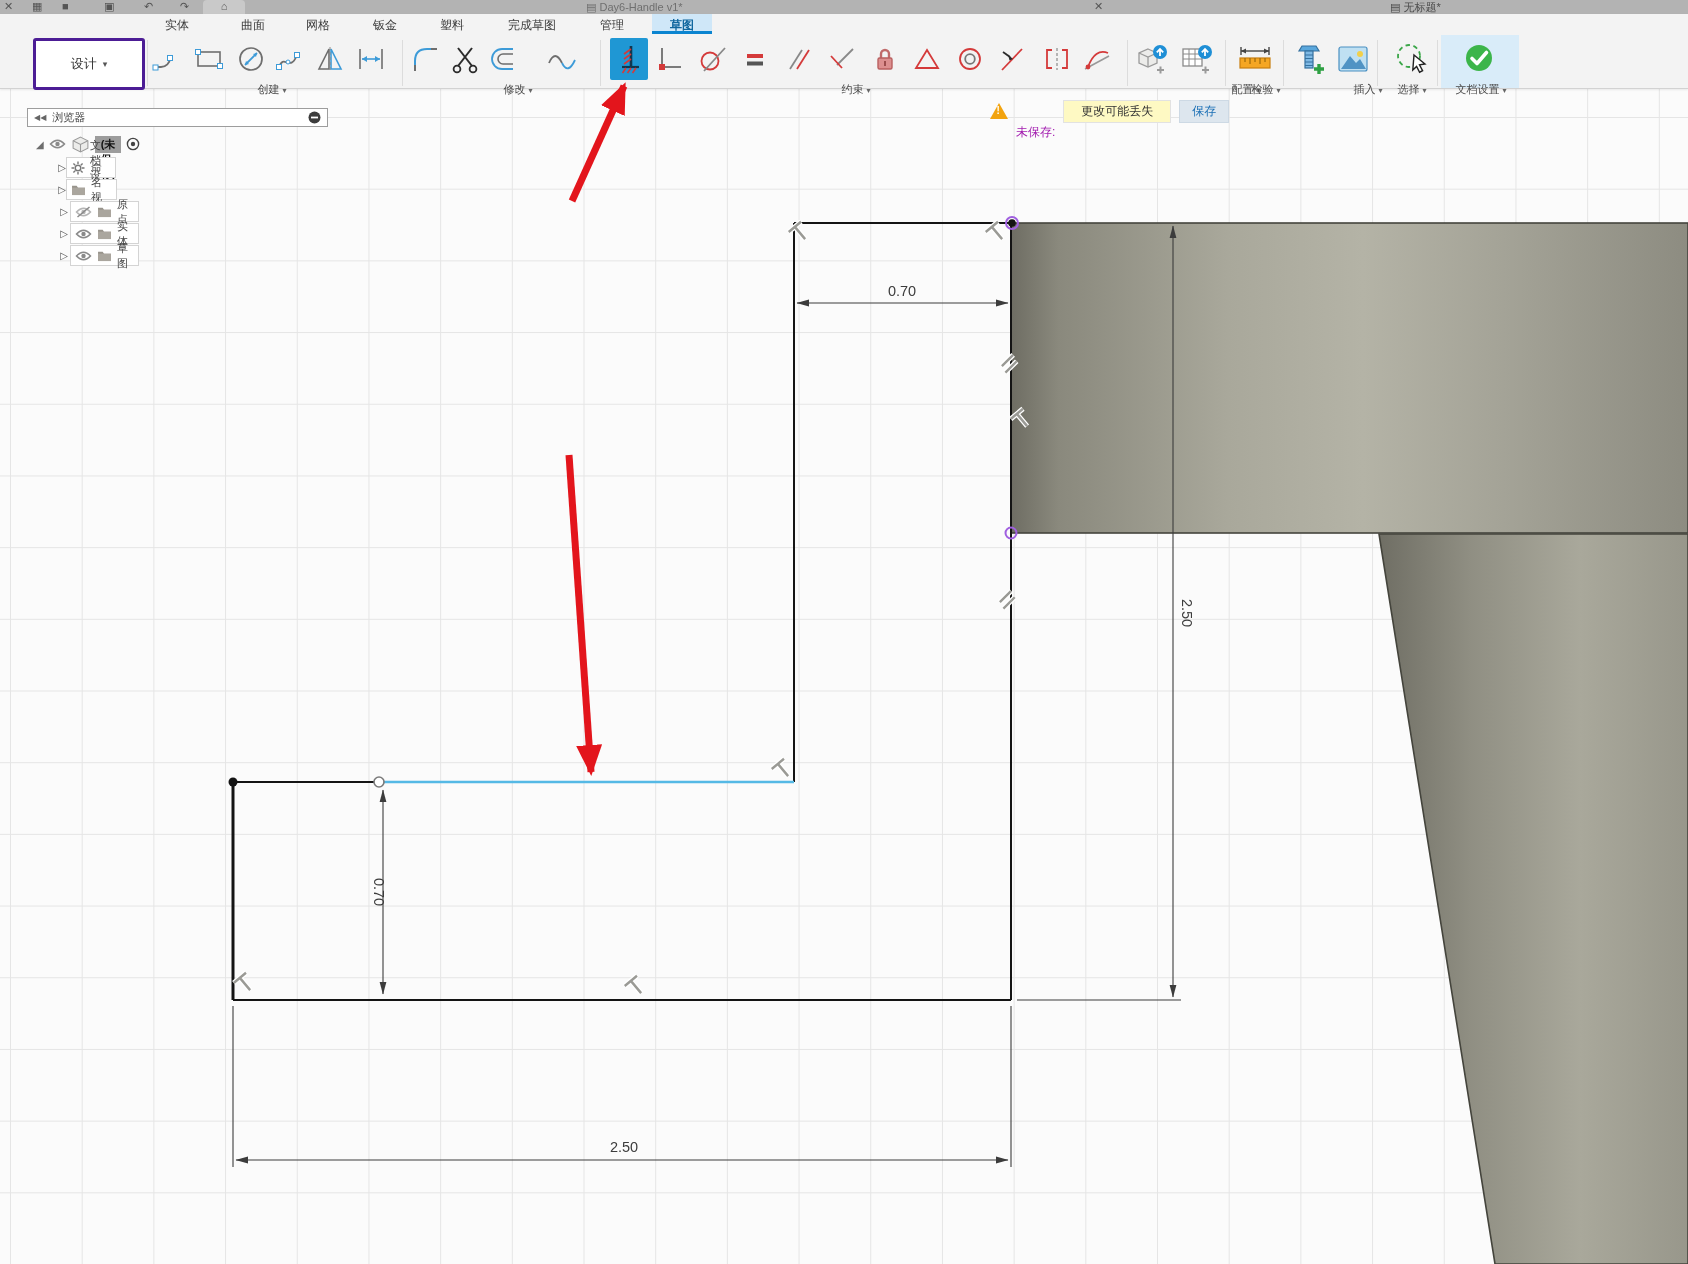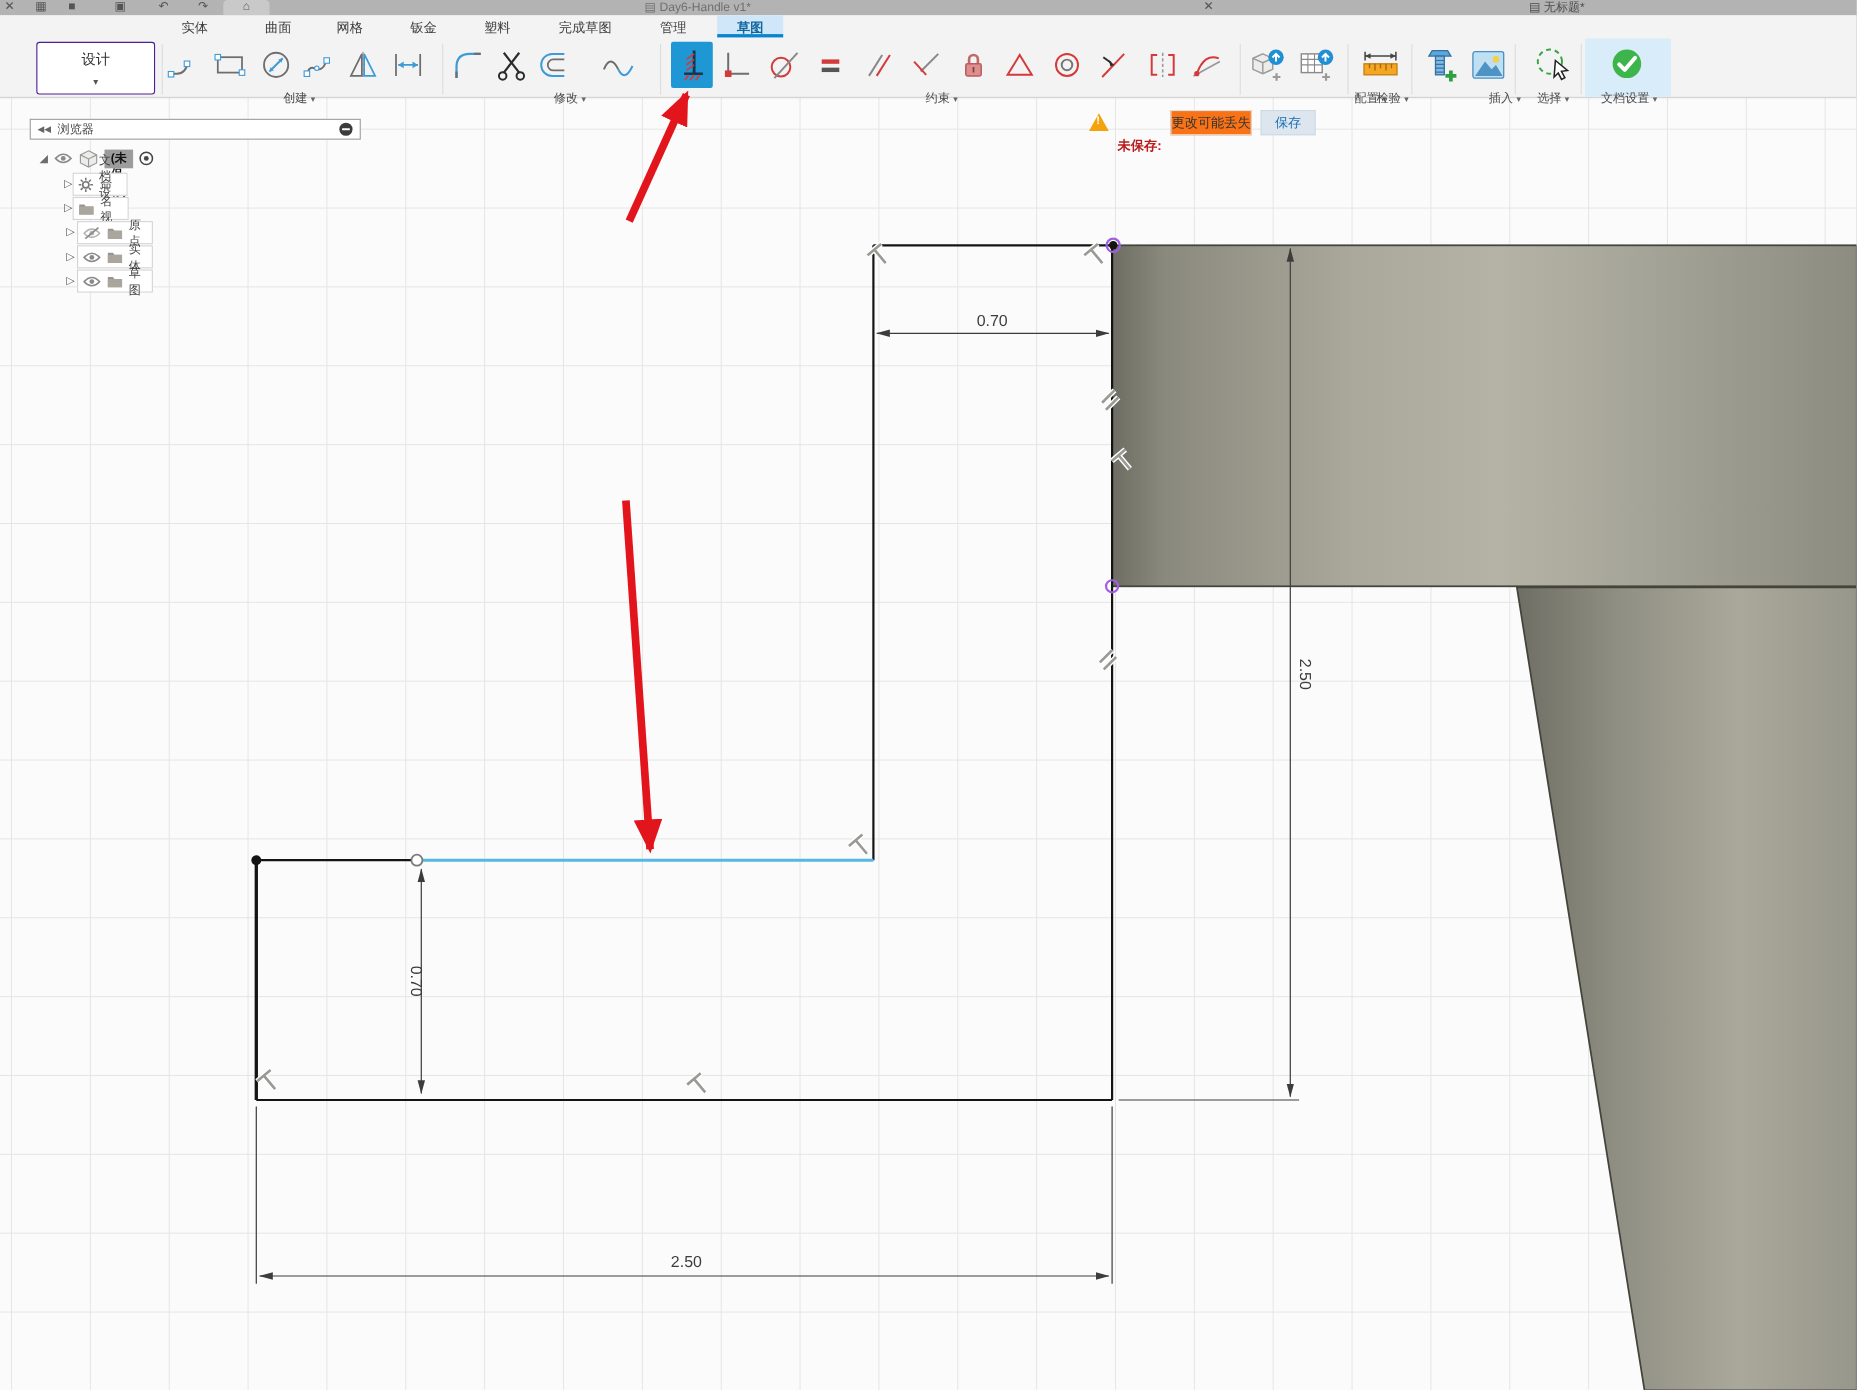--- a/index.html
+++ b/index.html
@@ -15,22 +15,22 @@
   #tb-right{position:absolute;left:1390px;top:0;height:14px;line-height:15px;color:#4c4c4c;font-size:11px;}
   
   #ribbon{position:absolute;left:0;top:14px;width:1688px;height:74px;background:#f3f3f3;
           border-bottom:1px solid #d2d2d2;box-shadow:0 1px 2px rgba(0,0,0,.08);}
   .rtab{position:absolute;top:3px;height:17px;line-height:17px;font-size:12px;color:#3c3c3c;
         transform:translateX(-50%);padding:0 6px;white-space:nowrap;}
   #tab-active-bg{position:absolute;left:652px;top:0;width:60px;height:20px;background:#cfe7f8;
                  border-bottom:3px solid #0a84d0;box-sizing:border-box;}
   .rtab.active{color:#10679f;font-weight:bold;}
   #design-btn{position:absolute;left:33px;top:24px;width:106px;height:46px;background:#fff;
-              border:1px solid #4c1d95;border-radius:3px;font-size:13px;color:#333;
-              display:flex;align-items:center;justify-content:center;gap:6px;flex-direction:column;}
+              border:3px solid #4c1d95;border-radius:3px;font-size:13px;color:#333;
+              display:flex;align-items:center;justify-content:center;gap:6px;}
   .rsep{position:absolute;top:26px;width:1px;height:46px;background:#dcdcdc;}
   .icell{position:absolute;top:24px;width:38px;height:42px;display:flex;align-items:center;justify-content:center;}
   .icell.hl{background:#1f97d4;border-radius:2px;}
   .glabel{position:absolute;top:68px;transform:translateX(-50%);font-size:11px;color:#4a4a4a;white-space:nowrap;text-align:right;}
   .glabel .gcaret{font-size:8px;color:#666;}
   #finish-bg{position:absolute;left:1441px;top:21px;width:78px;height:53px;background:#d9ecf9;}
   
   #canvas{position:absolute;left:0;top:88px;width:1688px;height:1176px;background:#fbfbfb;
     background-image:linear-gradient(to right,#e5e5e5 1px,transparent 1px),
                      linear-gradient(to bottom,#e5e5e5 1px,transparent 1px);
@@ -46,22 +46,22 @@
         padding:0 8px 0 4px;gap:5px;}
   .root-label{background:#9c9c9c;color:#111;font-weight:bold;padding:1px 6px;height:15px;line-height:15px;}
   .caret{color:#555;font-size:10px;width:14px;text-align:center;}
   .tri{color:#6d6d6d;font-size:10px;}
   .bicon{display:inline-block;line-height:0;}
   
   #warnbar{position:absolute;left:990px;top:99px;z-index:6;height:24px;display:flex;align-items:center;gap:8px;font-size:12px;}
   #warn-tri{width:0;height:0;border-left:9px solid transparent;border-right:9px solid transparent;
             border-bottom:16px solid #f2a30e;position:relative;}
   #warn-tri:after{content:"!";position:absolute;left:-2.5px;top:2px;color:#fff;font-size:10px;font-weight:bold;}
-  #warn-label{font-weight:bold;color:#b91c1c;margin-top:42px;}
-  #warn-msg{background:#f97316;border:1px solid #e2e2e2;padding:2px 0;color:#333;}
+  #warn-label{font-weight:normal;color:#a21caf;margin-top:42px;}
+  #warn-msg{background:#fef9c3;border:1px solid #e2e2e2;padding:2px 17px;color:#333;}
   #warn-save{background:#dde6ee;border:1px solid #cdd9e4;padding:2px 12px;color:#1a6fb5;}
 </style>
 </head>
 <body>
 
 <div id="app">
 
   <div id="canvas"></div>
 
   <div id="titlebar">

